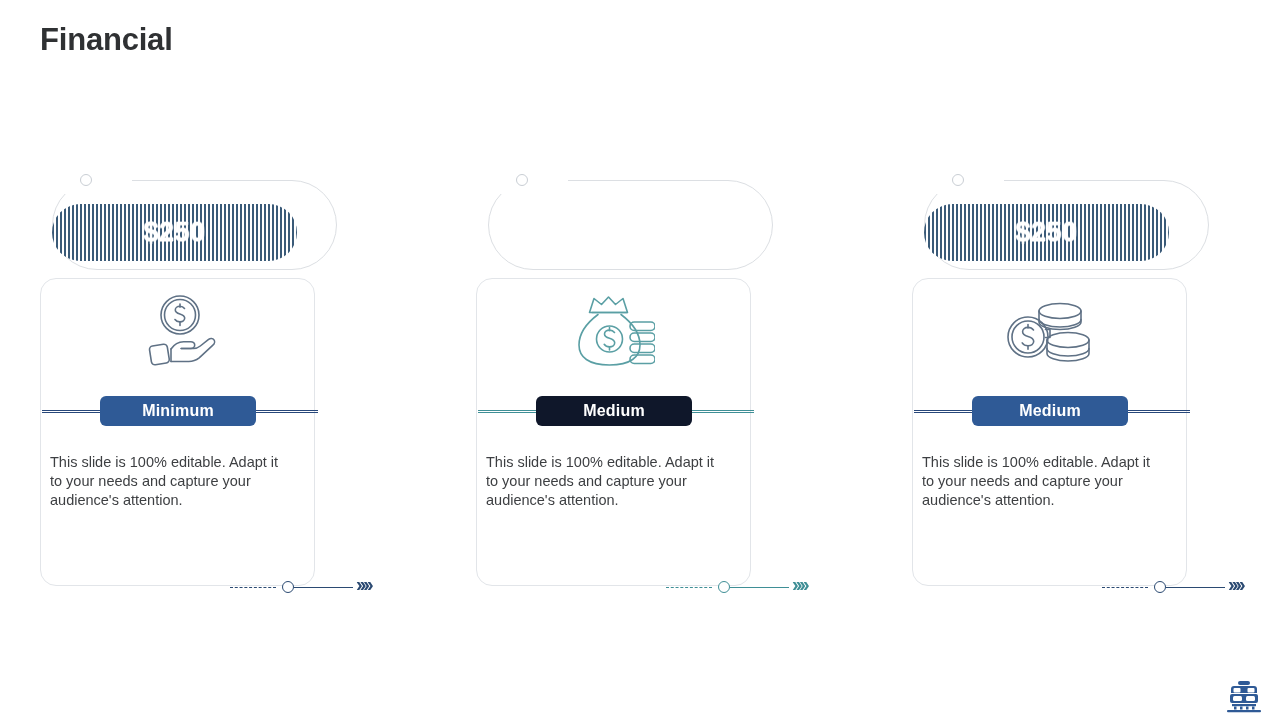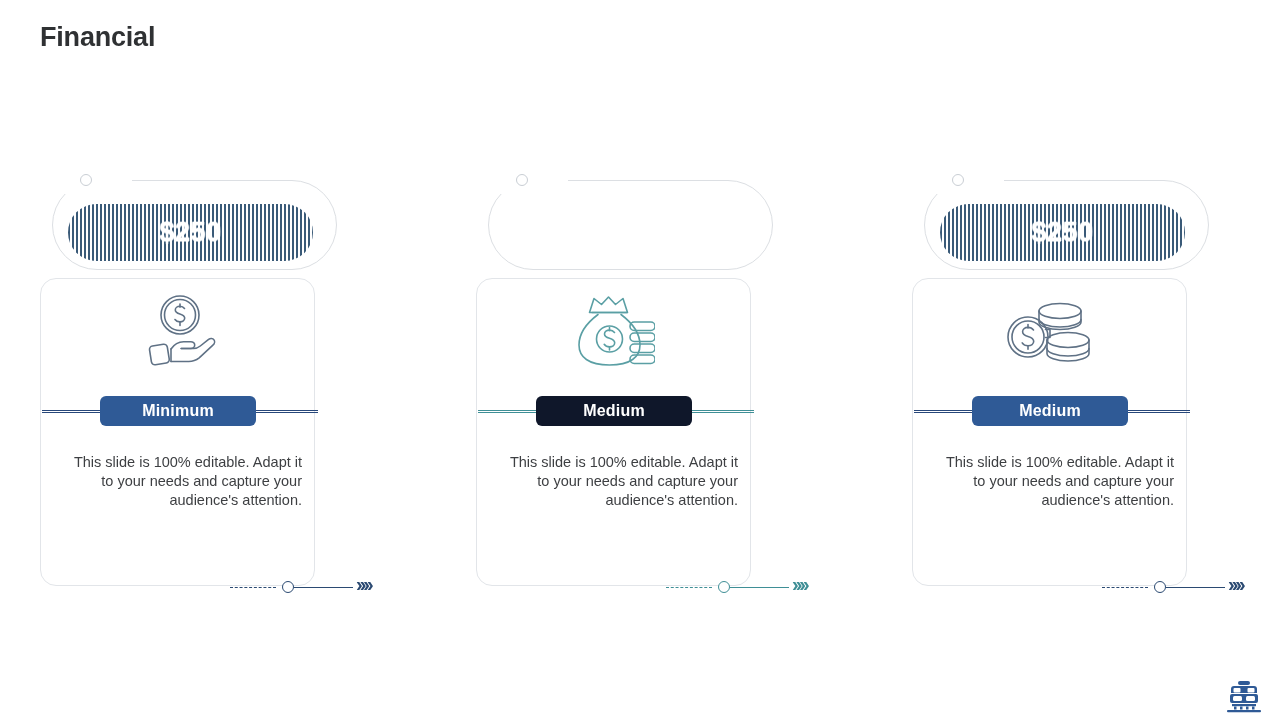--- a/index.html
+++ b/index.html
@@ -13,21 +13,21 @@
     overflow: hidden;
     font-family: "Liberation Sans", sans-serif;
     position: relative;
   }
 
   
   .slide-title {
     position: absolute;
     left: 40px;
     top: 22px;
-    font-size: 27px;
+    font-size: 31px;
     font-weight: bold;
     color: #2f3133;
     letter-spacing: -0.2px;
   }
 
   
   .columns {
     position: absolute;
     left: 0;
     top: 168px;
@@ -72,21 +72,21 @@
     left: 22px;
     top: 12px;
     width: 80px;
     height: 14px;
     background: #ffffff;
   }
 
   
   .pill {
     position: absolute;
-    left: 38px;
+    left: 22px;
     top: 36px;
     width: 245px;
     height: 57px;
     border-radius: 29px;
     display: flex;
     align-items: center;
     justify-content: center;
     overflow: hidden;
   }
   .pill.blue {
@@ -175,24 +175,24 @@
     font-size: 16px;
     font-weight: bold;
     letter-spacing: 0.2px;
   }
   .badge.blue { background: #2f5a96; }
   .badge.teal { background: #0f172a; }
 
   
   .desc {
     position: absolute;
-    left: 32px;
+    left: 20px;
     top: 285px;
     width: 240px;
-    text-align: right;
+    text-align: left;
     font-size: 14.5px;
     line-height: 19px;
     color: #3d3f42;
   }
 
   
   .connector {
     position: absolute;
     top: 410px;
     left: 200px;

